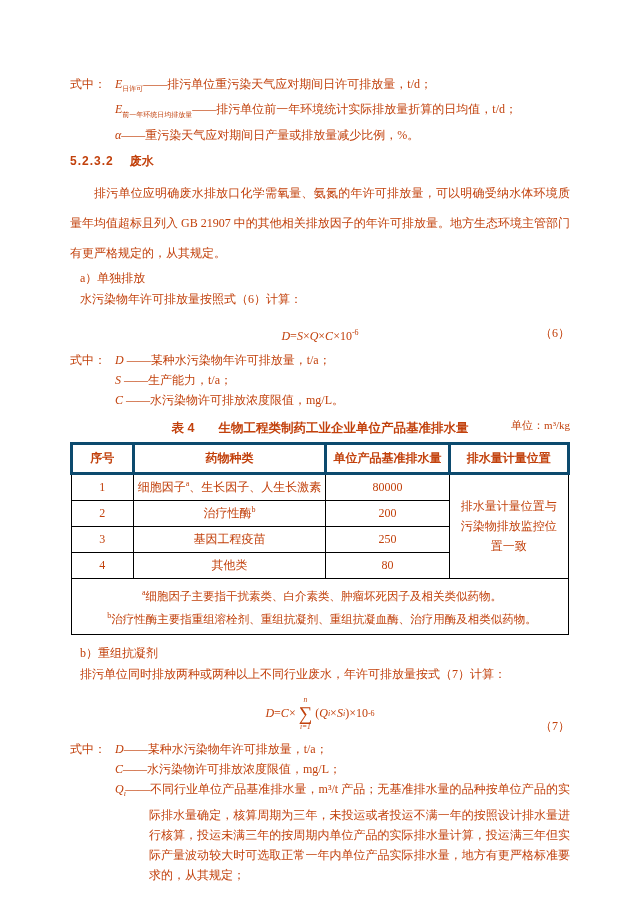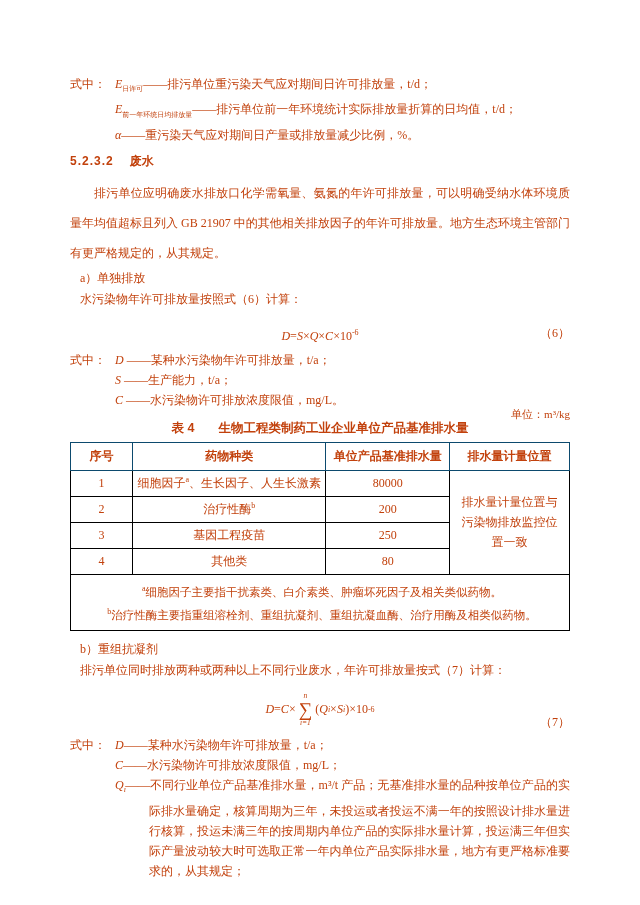--- a/index.html
+++ b/index.html
@@ -32,23 +32,23 @@
   .f7 .inner { display:inline-flex; align-items:center; height:48px; }
   .f7 .formula-num { bottom:2px; }
   .fv { font-style:italic; }
   .formula sup, .f7 sup { font-size:8px; }
   .sigma-stack { display:inline-flex; flex-direction:column; align-items:center; line-height:1; margin:0 3px; }
   .sigma-stack .lim { font-size:7.5px; font-style:italic; line-height:1.1; }
   .sigma-stack .sig { font-size:19px; line-height:1; }
   
   .table-caption { position:relative; text-align:center; font-family:"Liberation Sans","DejaVu Sans",sans-serif; font-weight:bold; font-size:12.5px; margin:10px 0 5px; }
   .table-caption .cap-label { margin-right:24px; }
-  .table-caption .unit { position:absolute; right:0; bottom:15px; font-family:"Liberation Serif",serif; font-weight:normal; font-size:11px; }
+  .table-caption .unit { position:absolute; right:0; bottom:4px; font-family:"Liberation Serif",serif; font-weight:normal; font-size:11px; }
   table.t4 { width:100%; border-collapse:collapse; border:1.5px solid #000; }
-  .t4 th { font-family:"Liberation Sans","DejaVu Sans",sans-serif; font-size:12px; font-weight:bold; border:1px solid #0c4a6e; height:25px; padding:1px 2px; }
+  .t4 th { font-family:"Liberation Sans","DejaVu Sans",sans-serif; font-size:12px; font-weight:bold; border:3px solid #0c4a6e; height:25px; padding:1px 2px; }
   .t4 td { border:1px solid #000; text-align:center; height:23px; font-size:12px; padding:1px 2px; }
   .t4 td.merged { text-align:center; padding:2px 10px; line-height:20px; vertical-align:middle; }
   .t4 td.footcell { text-align:left; padding:4px 8px 6px 12px; line-height:19px; font-size:11.5px; }
   .t4 sup { font-size:8px; }
   .footline { display:block;text-align:center; }
 </style>
 </head>
 <body>
 
 <div class="page">

